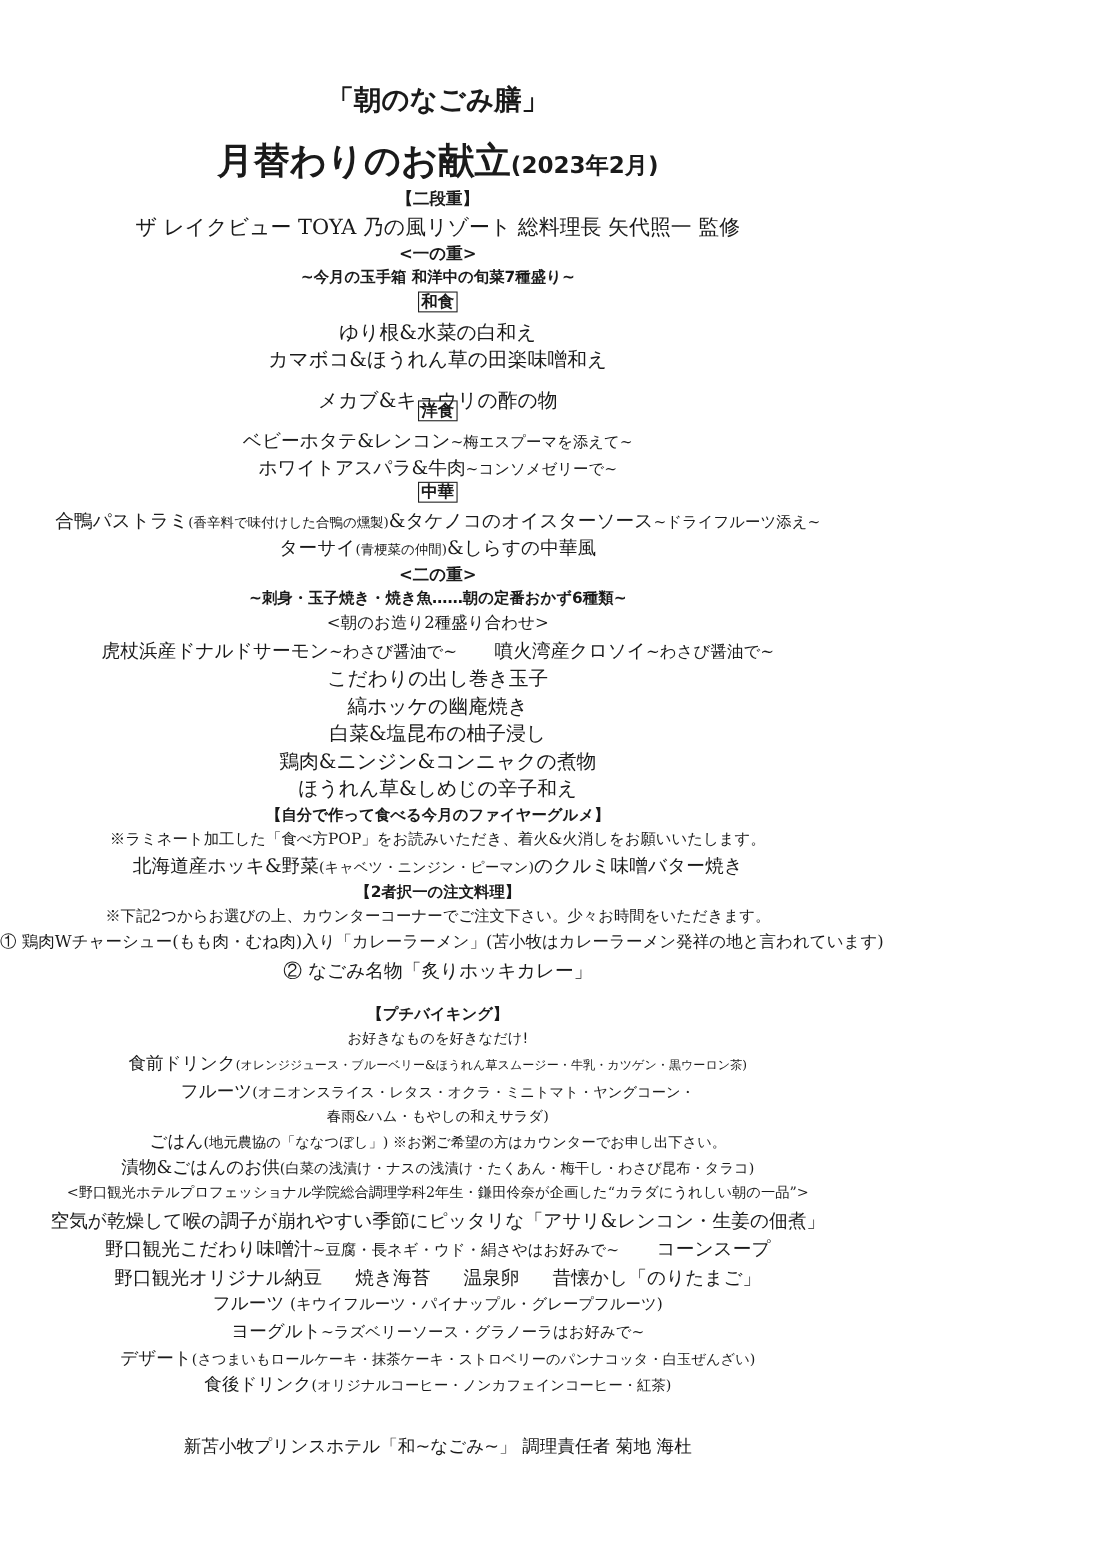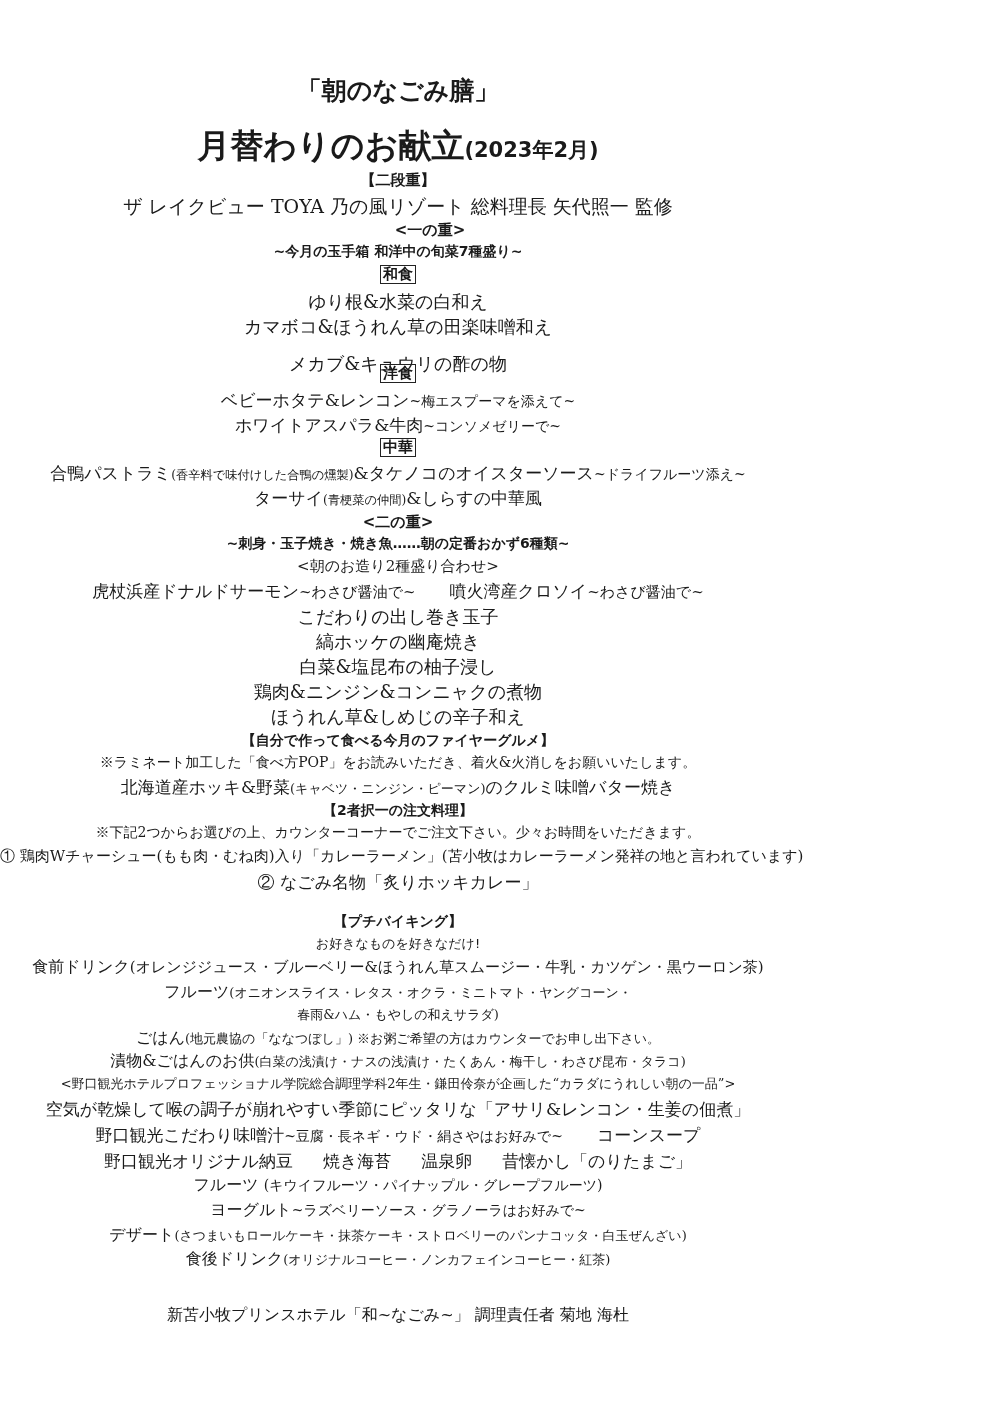--- a/index.html
+++ b/index.html
@@ -17,21 +17,21 @@
 <div class="page">
 
   <div class="line gothic" style="top:74px;font-size:25px;">「朝のなごみ膳」</div>
   <div class="line gothic" style="top:108px;font-size:33px;margin-top:16px;">
     <span>月替わりのお献立</span><span style="font-size:21px;">(2023年2月)</span>
   </div>
 
   <div class="line gothic" style="top:171px;font-size:15px;">【二段重】</div>
   <div class="line mincho" style="top:194px;font-size:19px;">ザ レイクビュー TOYA 乃の風リゾート 総料理長 矢代照一 監修</div>
 
-  <div class="line gothic" style="top:221px;font-size:15px;padding-left:32px;">&lt;一の重&gt;</div>
+  <div class="line gothic" style="top:221px;font-size:15px;">&lt;一の重&gt;</div>
   <div class="line gothic" style="top:243px;font-size:14px;">~今月の玉手箱 和洋中の旬菜7種盛り~</div>
 
   <div class="line gothic" style="top:265px;font-size:15px;"><span class="boxed">和食</span></div>
   <div class="line mincho" style="top:290px;font-size:18px;">ゆり根&amp;水菜の白和え</div>
   <div class="line mincho" style="top:315px;font-size:18px;">カマボコ&amp;ほうれん草の田楽味噌和え</div>
   <div class="line mincho" style="top:352px;font-size:18px;">メカブ&amp;キュウリの酢の物</div>
 
   <div class="line gothic" style="top:364px;font-size:15px;"><span class="boxed">洋食</span></div>
   <div class="line mincho" style="top:389px;font-size:17px;">
     <span>ベビーホタテ&amp;レンコン</span><span style="font-size:14px;">~梅エスプーマを添えて~</span>
@@ -68,21 +68,21 @@
 
   <div class="line gothic" style="top:802px;font-size:14px;">【2者択一の注文料理】</div>
   <div class="line mincho" style="top:824px;font-size:14px;">※下記2つからお選びの上、カウンターコーナーでご注文下さい。少々お時間をいただきます。</div>
   <div class="line mincho" style="top:847px;font-size:15px;">① 鶏肉Wチャーシュー(もも肉・むね肉)入り「カレーラーメン」(苫小牧はカレーラーメン発祥の地と言われています)</div>
   <div class="line mincho" style="top:871px;font-size:17px;">② なごみ名物「炙りホッキカレー」</div>
 
   <div class="line gothic" style="top:913px;font-size:14px;">【プチバイキング】</div>
   <div class="line gothic" style="top:935px;font-size:13px;font-weight:normal;">お好きなものを好きなだけ!</div>
 
   <div class="line mincho" style="top:957px;font-size:16px;">
-    <span>食前ドリンク</span><span style="font-size:15px;">(オレンジジュース・ブルーベリー&amp;ほうれん草スムージー・牛乳・カツゲン・黒ウーロン茶)</span>
+    <span>食前ドリンク</span><span style="font-size:11px;">(オレンジジュース・ブルーベリー&amp;ほうれん草スムージー・牛乳・カツゲン・黒ウーロン茶)</span>
   </div>
   <div class="line mincho" style="top:982px;font-size:16px;">
     <span>フルーツ</span><span style="font-size:13px;">(オニオンスライス・レタス・オクラ・ミニトマト・ヤングコーン・</span>
   </div>
   <div class="line mincho" style="top:1006px;font-size:13px;">春雨&amp;ハム・もやしの和えサラダ)</div>
   <div class="line mincho" style="top:1028px;font-size:16px;">
     <span>ごはん</span><span style="font-size:13px;">(地元農協の「ななつぼし」) ※お粥ご希望の方はカウンターでお申し出下さい。</span>
   </div>
   <div class="line mincho" style="top:1051px;font-size:16px;">
     <span>漬物&amp;ごはんのお供</span><span style="font-size:13px;">(白菜の浅漬け・ナスの浅漬け・たくあん・梅干し・わさび昆布・タラコ)</span>

